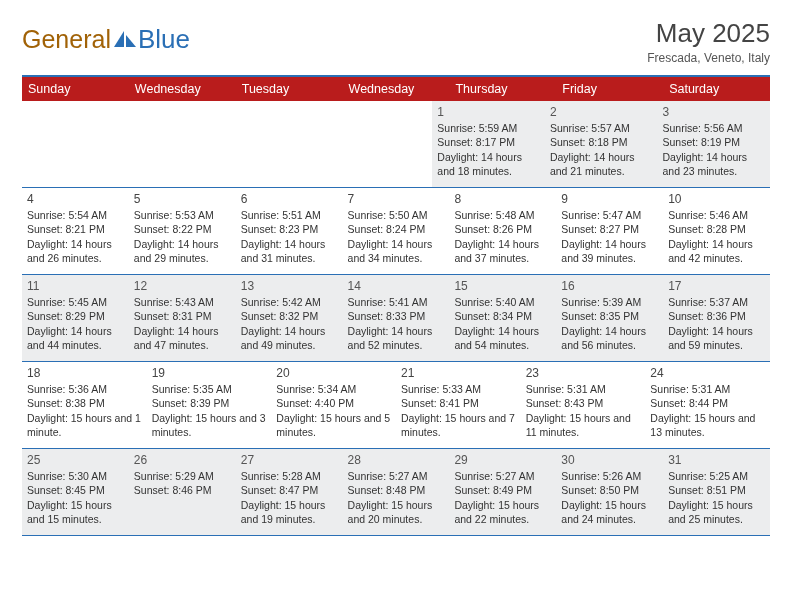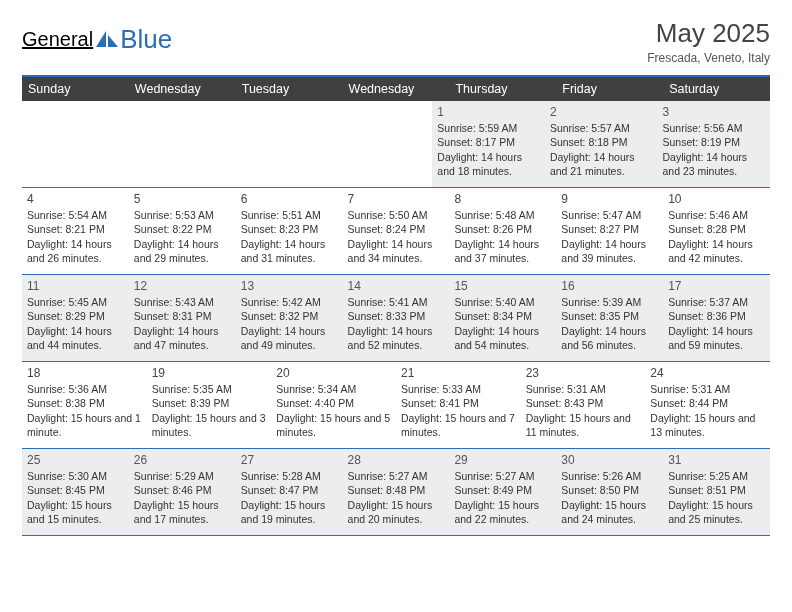--- a/index.html
+++ b/index.html
@@ -18,24 +18,23 @@
     align-items: flex-start;
     margin-bottom: 10px;
   }
   .logo {
     display: flex;
     align-items: center;
     gap: 2px;
     padding-top: 6px;
   }
   .logo-text-general {
-    font-size: 20px;
-    color: #000000;
+    font-size: 25px;
+    color: #a16207;
     font-weight: 400;
-    text-decoration: underline;
   }
   .logo-text-blue {
     font-size: 26px;
     color: #2a6fb5;
     font-weight: 400;
   }
   .logo-icon {
     margin-left: 1px;
     margin-bottom: -2px;
   }
@@ -51,21 +50,21 @@
   .location {
     font-size: 12px;
     color: #555;
   }
   .calendar {
     width: 100%;
     border-top: 2px solid #2a6fb5;
   }
   .weekday-row {
     display: flex;
-    background: #404040;
+    background: #b91c1c;
   }
   .weekday-cell {
     flex: 1;
     color: #fff;
     font-size: 12.5px;
     padding: 5px 6px 5px 6px;
     font-weight: 400;
   }
   .week-row {
     display: flex;
@@ -279,21 +278,20 @@
         <div class="day-cell shaded">
           <div class="day-number">25</div>
           <div>Sunrise: 5:30 AM</div>
           <div>Sunset: 8:45 PM</div>
           <div>Daylight: 15 hours and 15 minutes.</div>
         </div>
         <div class="day-cell shaded">
           <div class="day-number">26</div>
           <div>Sunrise: 5:29 AM</div>
           <div>Sunset: 8:46 PM</div>
-          <div>Daylight: 15 hours and 17 minutes.</div>
         </div>
         <div class="day-cell shaded">
           <div class="day-number">27</div>
           <div>Sunrise: 5:28 AM</div>
           <div>Sunset: 8:47 PM</div>
           <div>Daylight: 15 hours and 19 minutes.</div>
         </div>
         <div class="day-cell shaded">
           <div class="day-number">28</div>
           <div>Sunrise: 5:27 AM</div>

